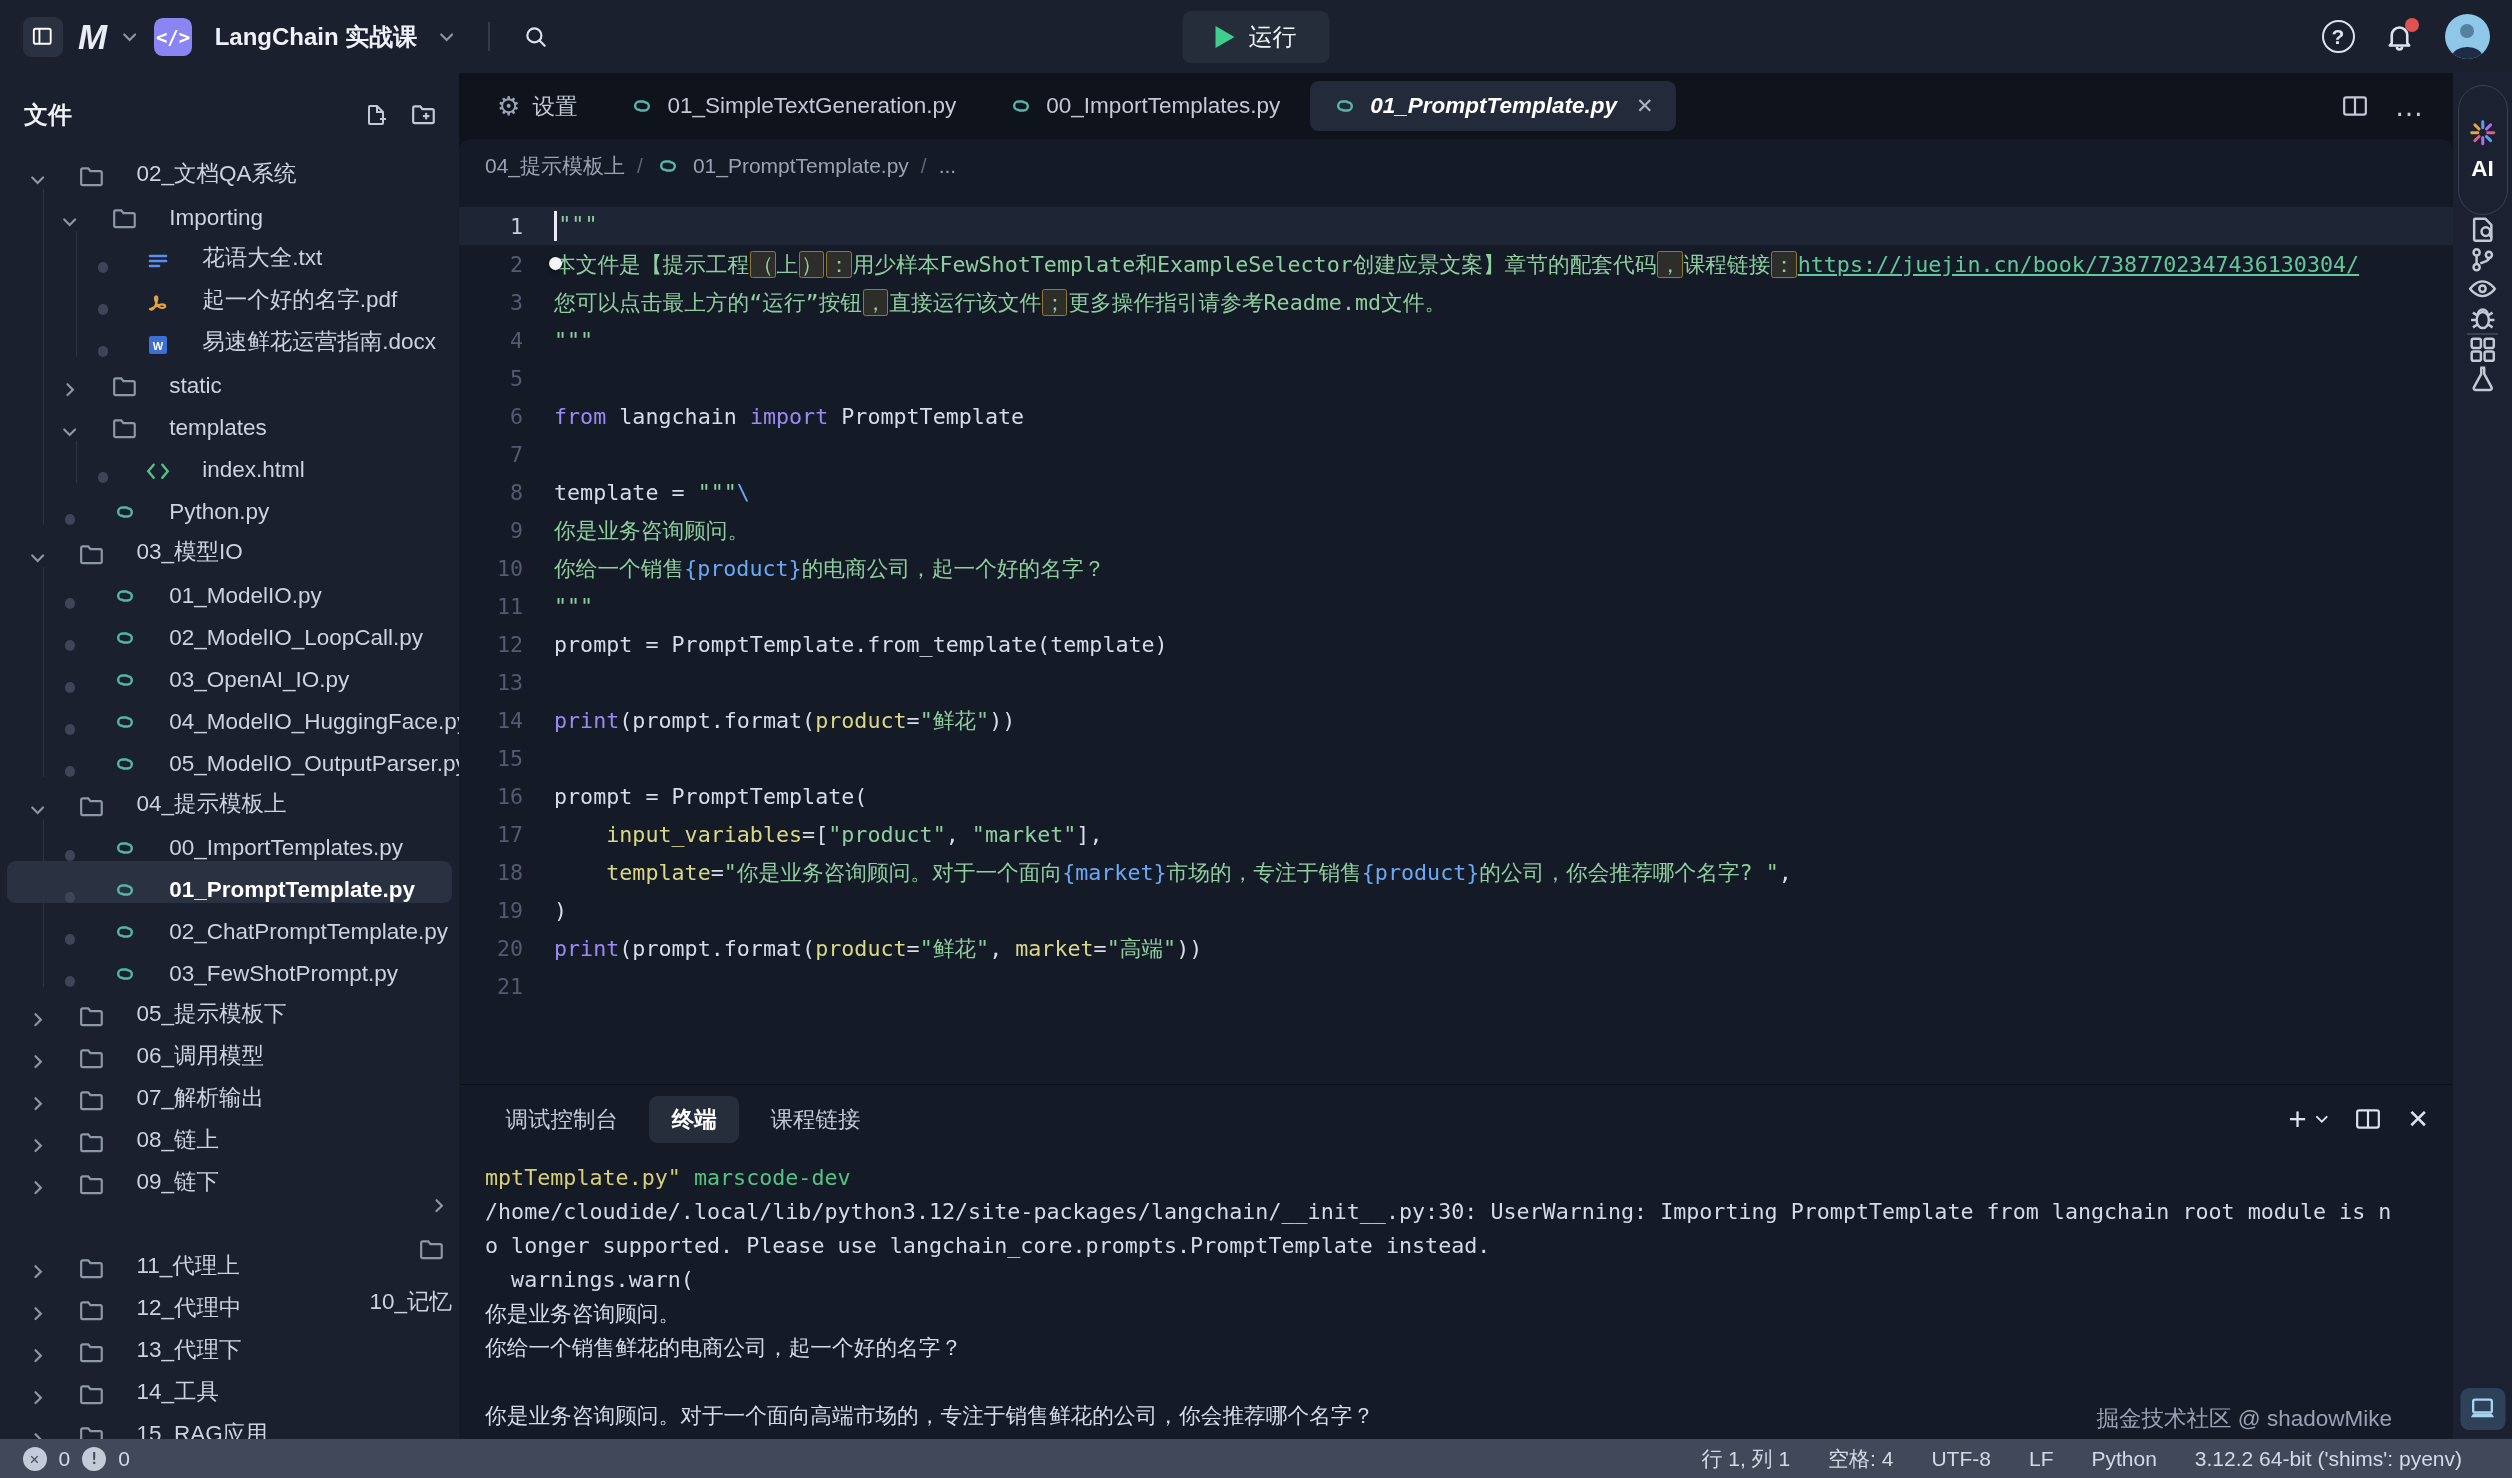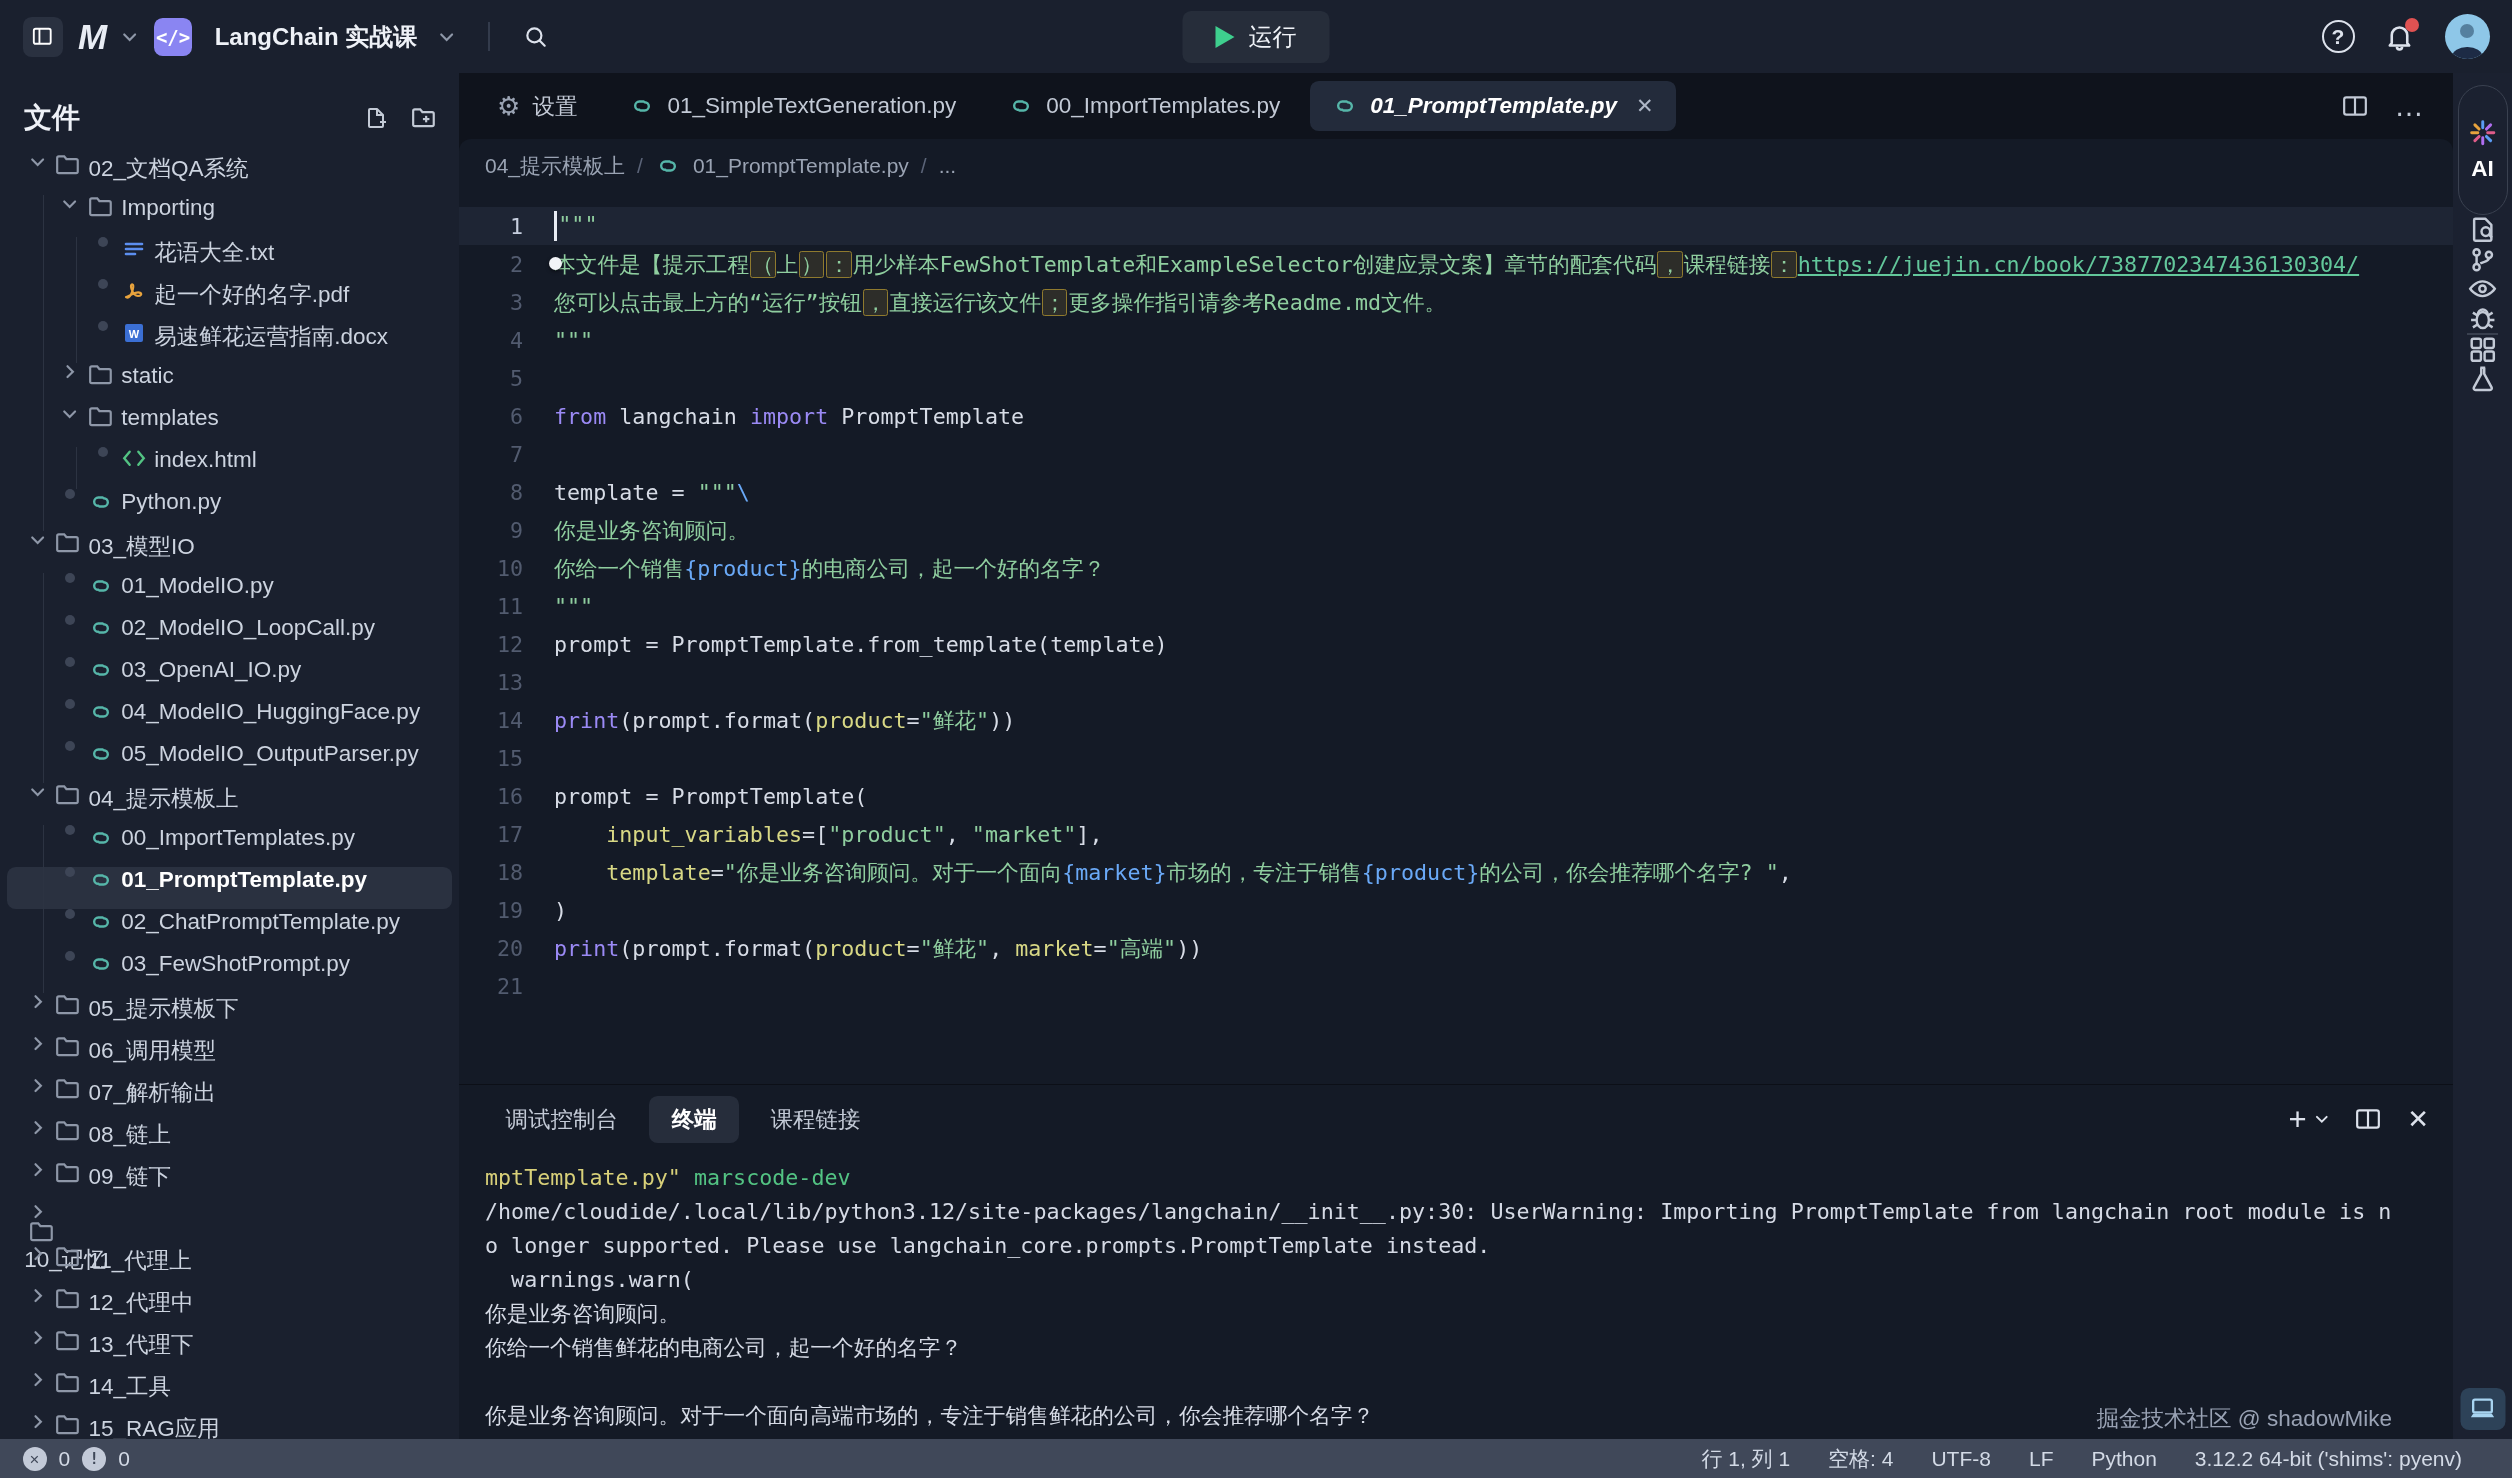--- a/index.html
+++ b/index.html
@@ -28,24 +28,24 @@
   .avatar{width:45px;height:45px;border-radius:50%;background:#8ec7e8;position:relative;overflow:hidden;}
   .avatar .head{position:absolute;left:50%;top:10.4px;transform:translateX(-50%);width:14px;height:14px;border-radius:50%;background:#55809f;}
   .avatar .body{position:absolute;left:50%;bottom:-7px;transform:translateX(-50%);width:29.5px;height:19px;border-radius:50% 50% 0 0;background:#1d2b45;}
 
   
   .main{display:grid;grid-template-columns:459px 1fr 59px;min-height:0;background:#0f131c;}
 
   
   .sidebar{background:#1a202e;display:flex;flex-direction:column;min-height:0;overflow:hidden;}
   .sb-head{display:flex;align-items:center;padding:26px 22.5px 15.6px 24px;}
-  .sb-title{font-size:28px;font-weight:bold;color:#eef1f7;}
+  .sb-title{font-size:24px;font-weight:bold;color:#eef1f7;}
   .sb-actions{margin-left:auto;display:flex;gap:22.5px;color:#c3cad6;}
   .tree{flex:1;overflow:hidden;padding-bottom:3.5px;}
-  .trow{height:42px;display:flex;align-items:flex-start;font-size:22.5px;color:#ccd3df;position:relative;margin:0 7px;border-radius:8.7px;white-space:nowrap;}
+  .trow{height:42px;display:flex;align-items:flex-end;font-size:22.5px;color:#ccd3df;position:relative;margin:0 7px;border-radius:8.7px;white-space:nowrap;gap:24px;}
   .trow .twisty{width:26px;display:flex;justify-content:center;color:#8e97a8;flex:none;}
   .trow .bullet{width:26px;display:flex;justify-content:center;flex:none;}
   .trow .bullet i{width:10.4px;height:10.4px;border-radius:50%;background:#3d4556;}
   .trow .ficon{width:33px;display:flex;justify-content:center;margin:0 3.5px 0 1.7px;flex:none;color:#8e97a8;}
   .trow.sel{background:#2a3140;}
   .trow.sel .tlabel{color:#fff;font-weight:bold;}
   .guide{position:absolute;top:0;bottom:0;width:0.9px;background:#2c3342;}
 
   
   .editor-col{display:flex;flex-direction:column;min-width:0;background:#0f131c;}

